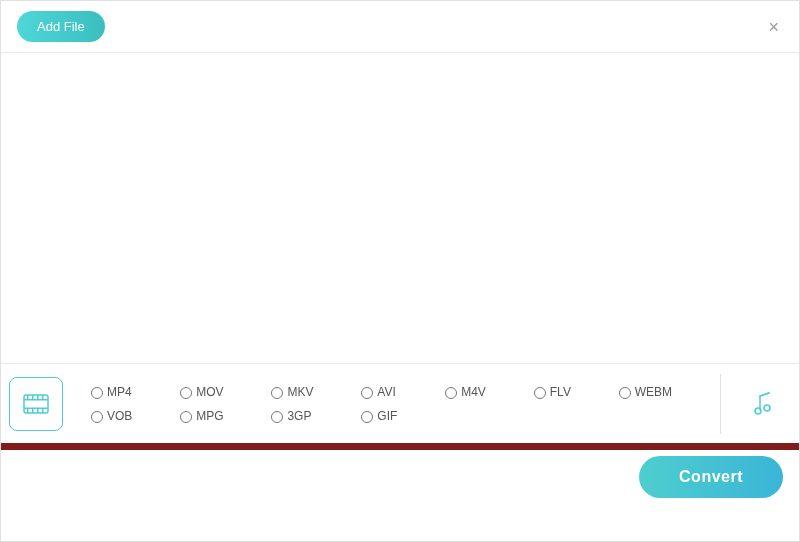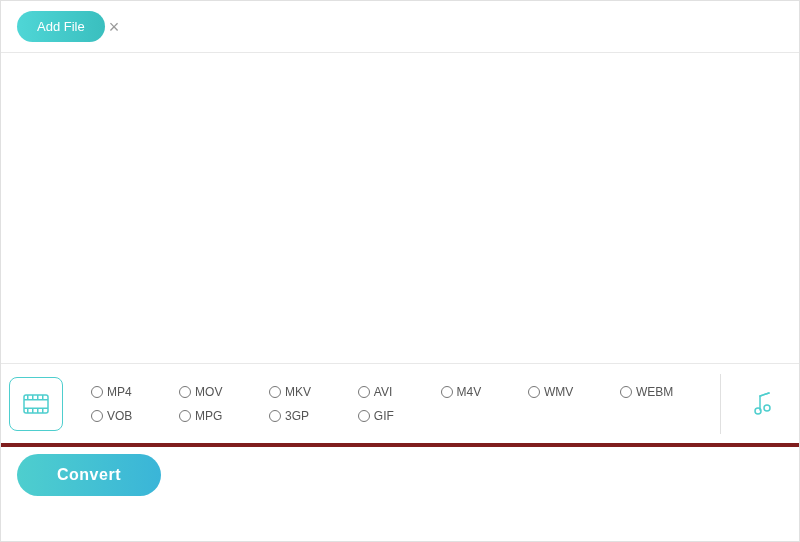--- a/index.html
+++ b/index.html
@@ -24,20 +24,21 @@
       height: 542px;
       background: #fff;
       position: relative;
       border: 1px solid #e0e0e0;
     }
 
     
     .header {
       display: flex;
       align-items: center;
+      justify-content: space-between;
       padding: 10px 16px;
       border-bottom: 1px solid #e8e8e8;
     }
 
     .add-file-btn {
       background: linear-gradient(90deg, #4fd6d6, #3abfbf);
       color: #fff;
       border: none;
       border-radius: 20px;
       padding: 8px 20px;
@@ -97,21 +98,21 @@
     .format-grid {
       display: grid;
       grid-template-columns: repeat(7, auto);
       grid-template-rows: repeat(2, auto);
       gap: 6px 0px;
       flex: 1;
     }
 
     .format-item {
       display: flex;
-      align-items: center;
+      align-items: flex-end;
       gap: 4px;
       padding: 2px 8px;
       white-space: nowrap;
       cursor: pointer;
     }
 
     .format-item input[type="radio"] {
       accent-color: #4ecece;
       width: 12px;
       height: 12px;
@@ -141,23 +142,24 @@
       align-items: center;
       justify-content: center;
       flex-shrink: 0;
       margin: 0 8px;
       cursor: pointer;
     }
 
     
     .convert-area {
       display: flex;
+      justify-content: flex-end;
       align-items: center;
       padding: 12px 16px;
-      border-top: 4px solid #7f1d1d;
+      border-top: 7px solid #7f1d1d;
       height: 60px;
     }
 
     .convert-btn {
       background: linear-gradient(90deg, #4ecece, #3ab5d8);
       color: #fff;
       border: none;
       border-radius: 24px;
       padding: 12px 40px;
       font-size: 16px;
@@ -216,22 +218,22 @@
       </div>
       <div class="format-item">
         <input type="radio" name="format" id="fmt-avi" style="">
         <label class="format-label" for="fmt-avi">AVI</label>
       </div>
       <div class="format-item">
         <input type="radio" name="format" id="fmt-m4v" style="">
         <label class="format-label" for="fmt-m4v">M4V</label>
       </div>
       <div class="format-item">
-        <input type="radio" name="format" id="fmt-wmv" style="">
-        <label class="format-label" for="fmt-wmv">WMV</label>
+        <input type="radio" name="format" id="fmt-flv" style="">
+        <label class="format-label" for="fmt-flv">FLV</label>
       </div>
 
       <div class="format-item">
         <input type="radio" name="format" id="fmt-webm" style="">
         <label class="format-label" for="fmt-webm">WEBM</label>
       </div>
       <div class="format-item">
         <input type="radio" name="format" id="fmt-vob" style="">
         <label class="format-label" for="fmt-vob">VOB</label>
       </div>

